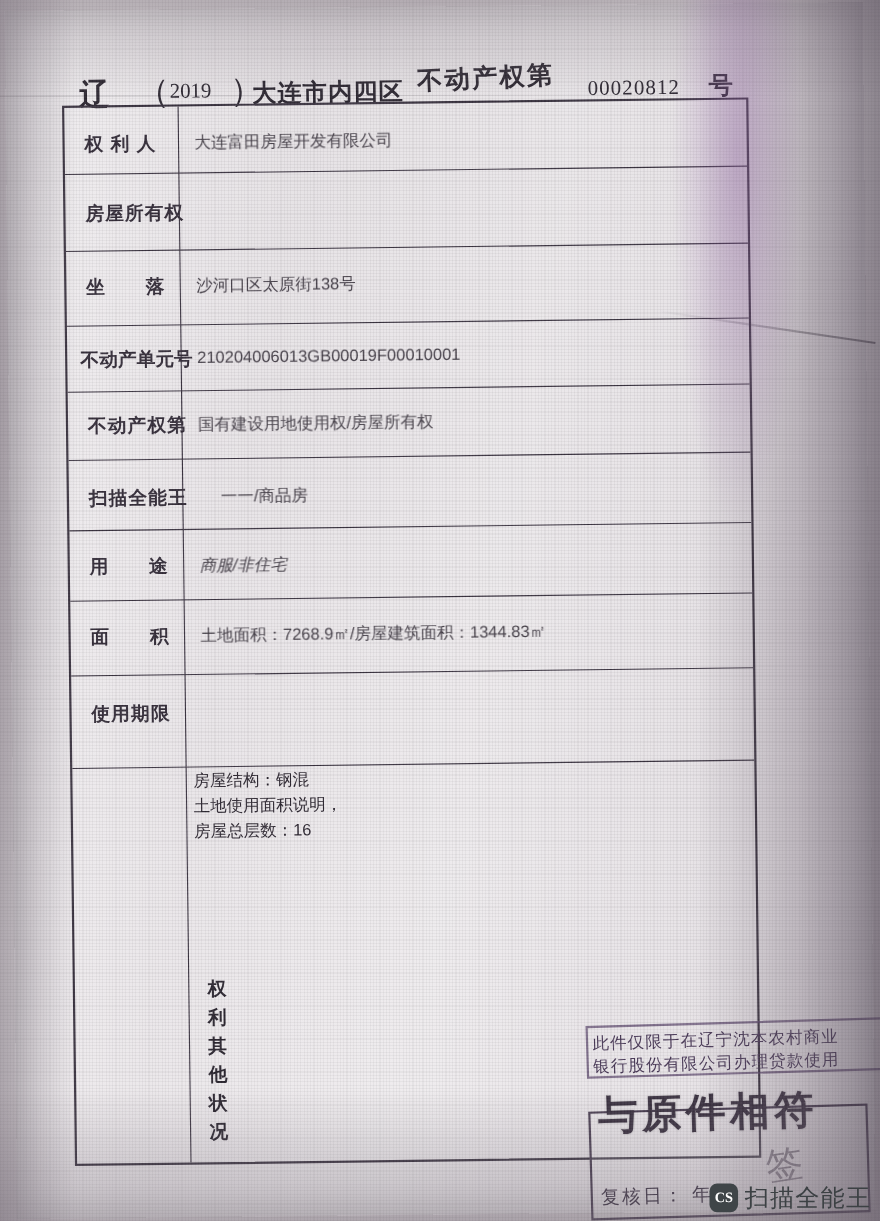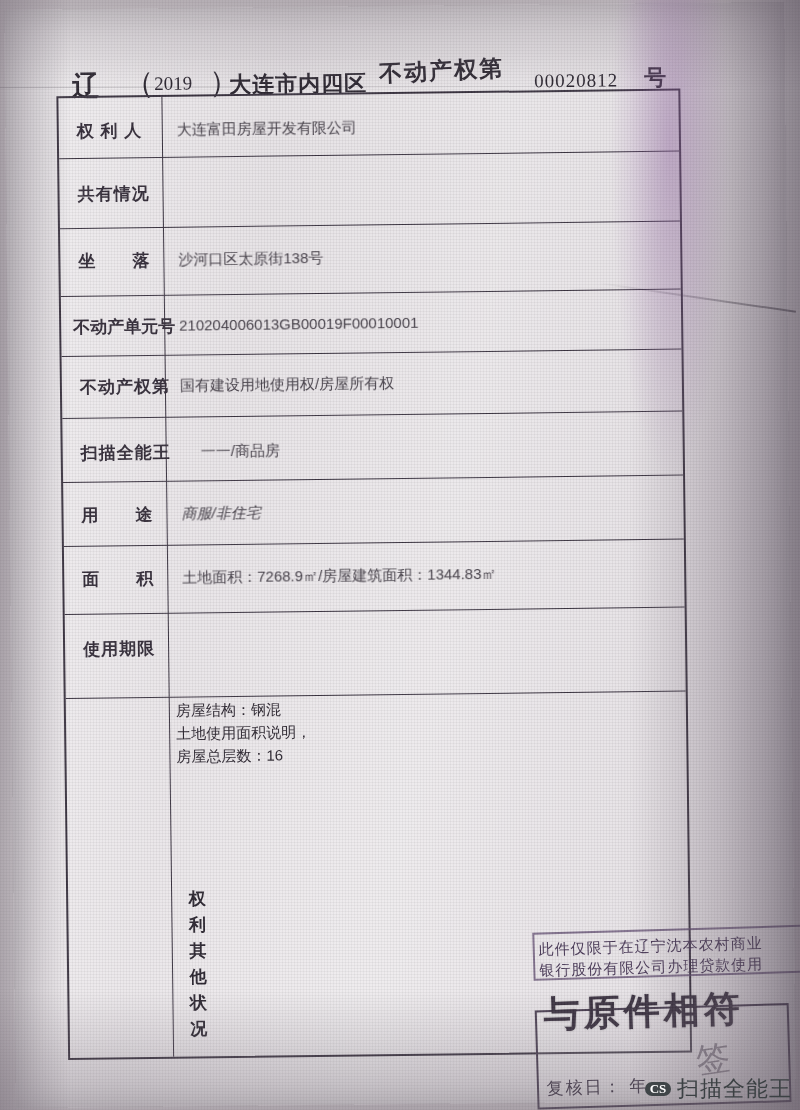--- a/index.html
+++ b/index.html
@@ -92,21 +92,21 @@
   #stamp-line1{position:absolute;left:534px;top:938px;width:262px;font-size:15px;line-height:21px;color:#4a3a58;letter-spacing:1px;transform:rotate(-1deg);}
   #stamp-sub{position:absolute;left:540px;top:1078px;font-size:17px;color:#3c3344;letter-spacing:2px;transform:rotate(-1deg);}
   #stamp-blue{position:absolute;left:528px;top:932px;width:268px;height:44px;border:2px solid #5d4a6e;transform:rotate(-1deg);opacity:.75;}
 
   
   #scribble{position:absolute;left:690px;top:1040px;font-size:34px;color:rgba(60,50,65,.5);transform:rotate(-8deg);}
 
   
   #cs-badge{position:absolute;right:8px;bottom:6px;display:flex;align-items:center;gap:6px;}
   #cs-logo{
-    width:26px;height:14px;border-radius:7px;background:#3f4548;color:#fff;
+    width:26px;height:26px;border-radius:7px;background:#3f4548;color:#fff;
     font-size:13px;font-weight:bold;display:flex;align-items:center;justify-content:center;
     font-family:"Liberation Serif",serif;
   }
   #cs-text{font-size:22px;color:#3c4144;letter-spacing:1px;}
 
   
   #crease{position:absolute;left:600px;top:300px;width:200px;height:2px;
     background:linear-gradient(90deg,rgba(40,35,45,.0),rgba(40,35,45,.55));transform:rotate(9deg);}
   #crease2{position:absolute;left:0px;top:86px;width:760px;height:1px;
     background:linear-gradient(90deg,rgba(40,35,45,.25),rgba(40,35,45,0));transform:rotate(.6deg);}
@@ -138,21 +138,21 @@
       <div class="hline" style="top:130px;"></div>
       <div class="hline" style="top:198px;"></div>
       <div class="hline" style="top:258px;"></div>
       <div class="hline" style="top:320px;"></div>
       <div class="hline" style="top:384px;"></div>
       <div class="hline" style="top:448px;"></div>
       <div class="hline" style="top:516px;"></div>
       <div class="hline" style="top:600px;"></div>
 
       <div class="lbl" style="left:18px;top:22px;">权 利 人</div>
-      <div class="lbl" style="left:18px;top:85px;">共有情况</div>
+      <div class="lbl" style="left:18px;top:85px;">房屋所有权</div>
       <div class="lbl" style="left:18px;top:152px;">坐　　落</div>
       <div class="lbl sm" style="left:12px;top:218px;">不动产单元号</div>
       <div class="lbl" style="left:18px;top:278px;">不动产权第</div>
       <div class="lbl" style="left:18px;top:344px;">扫描全能王</div>
       <div class="lbl" style="left:18px;top:406px;">用　　途</div>
       <div class="lbl" style="left:18px;top:470px;">面　　积</div>
       <div class="lbl" style="left:18px;top:540px;">使用期限</div>
 
       <div class="val blur" style="left:118px;top:24px;">大连富田房屋开发有限公司</div>
       <div class="val blur" style="left:118px;top:86px;"></div>

